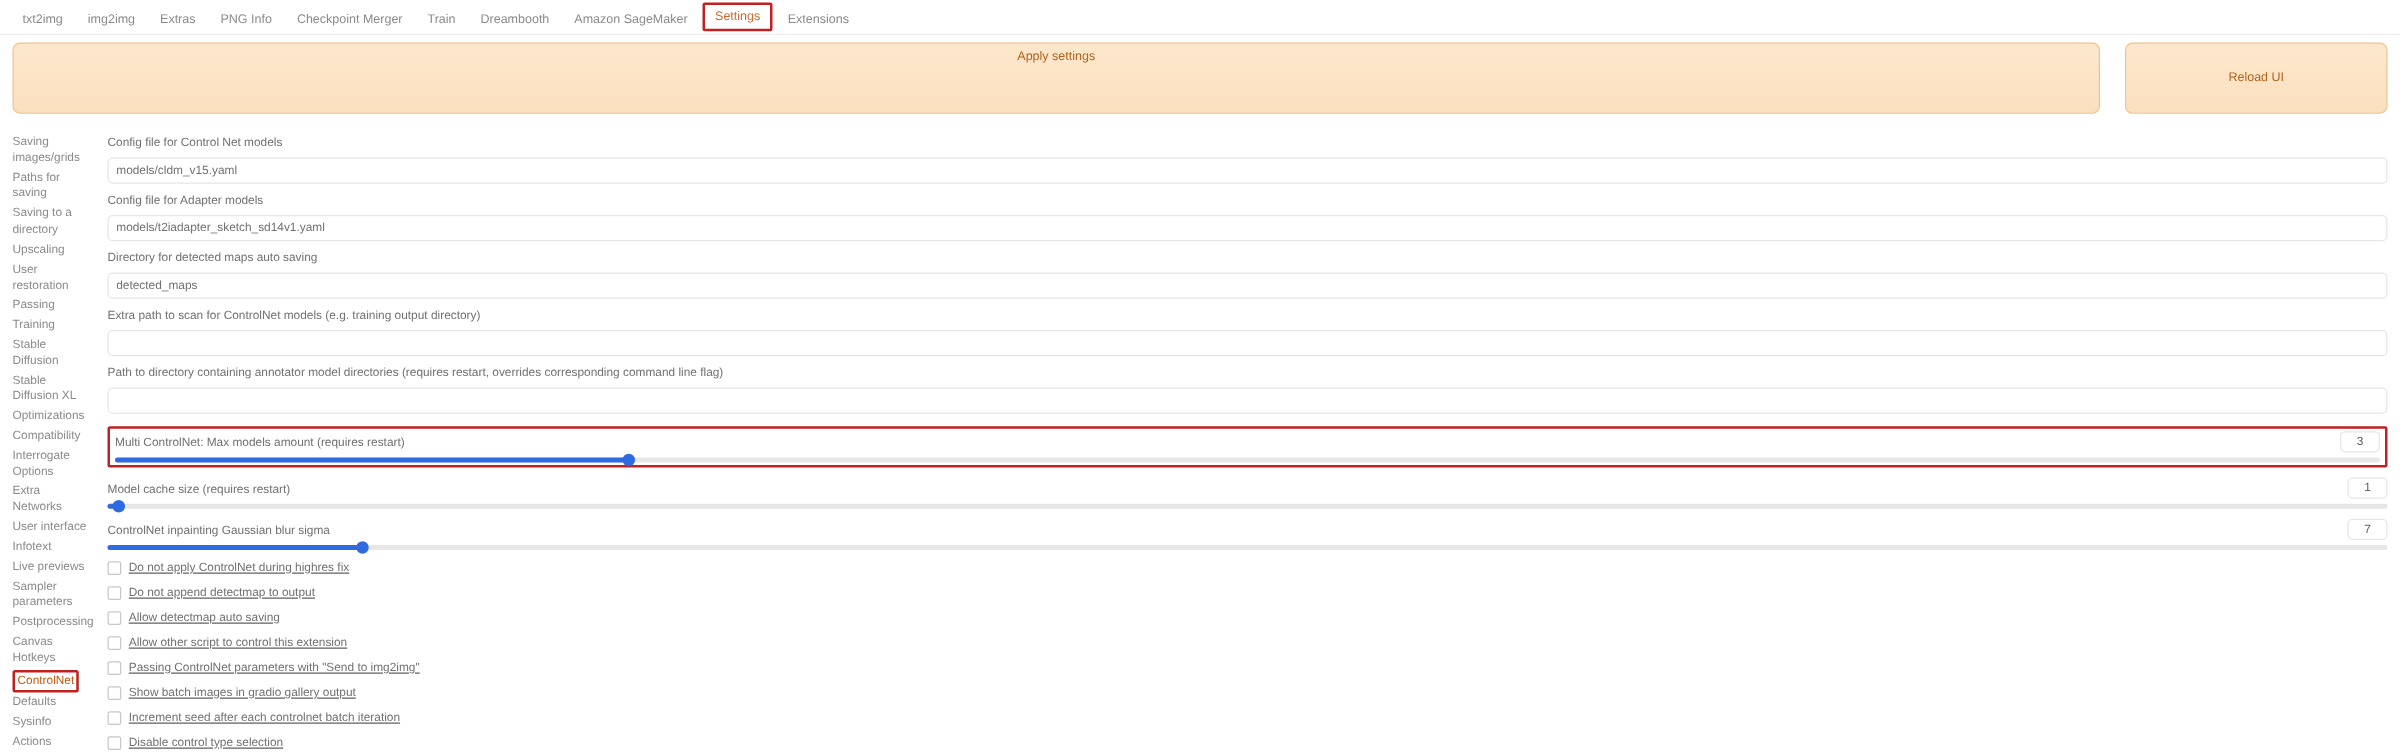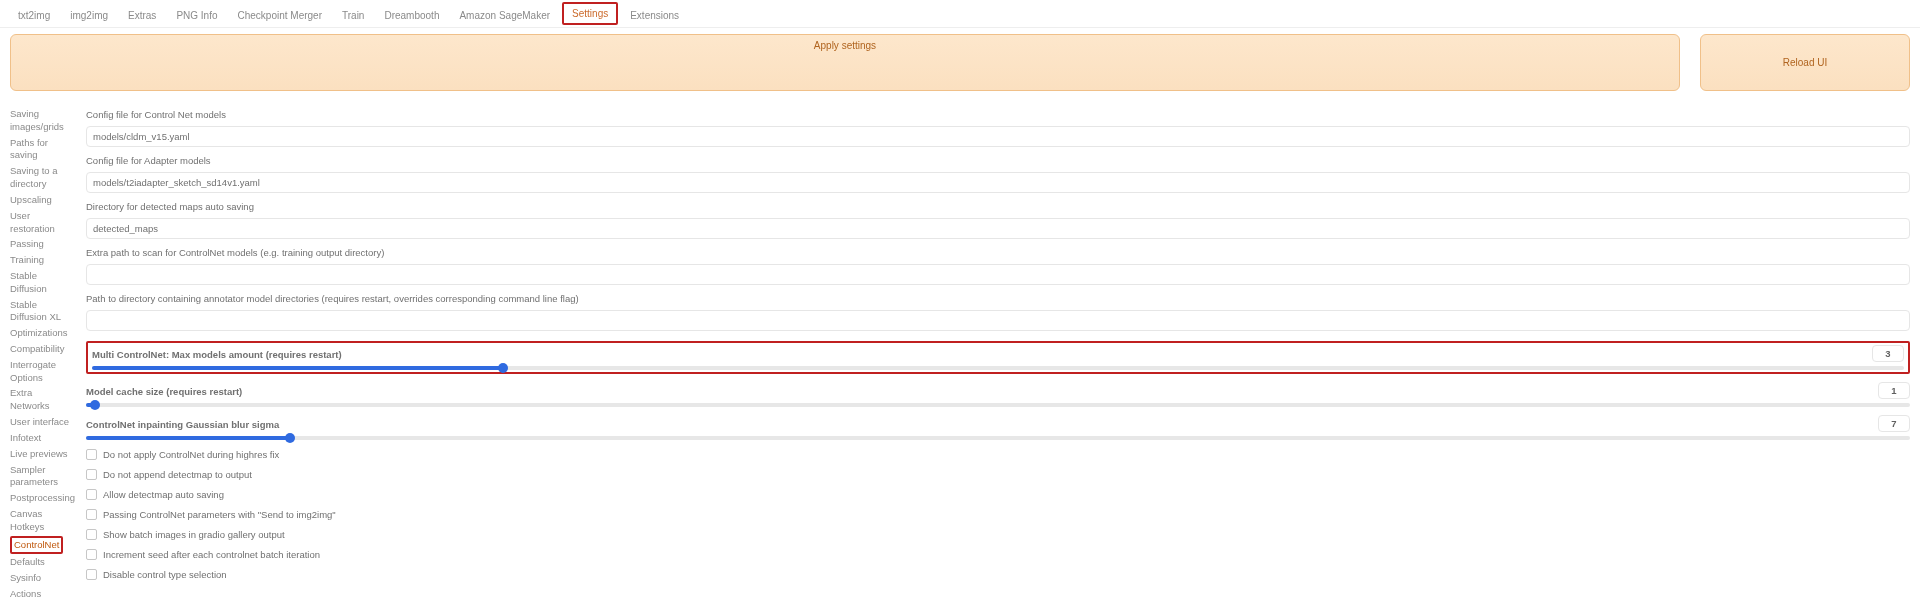--- a/index.html
+++ b/index.html
@@ -11,28 +11,28 @@
 .btn-wide { flex: 1 1 auto; background: linear-gradient(#fde7cc, #fbe0c0); border: 1px solid #f0c089; color: #b0641f; text-align: center; padding: 5px 0; border-radius: 6px; cursor: pointer; font-size: 10px; }
 .btn-reload { flex: 0 0 210px; background: linear-gradient(#fde7cc, #fbe0c0); border: 1px solid #f0c089; color: #b0641f; text-align: center; padding: 22px 0; border-radius: 6px; cursor: pointer; font-size: 10px; }
 .layout { display: flex; padding: 10px 10px 20px 10px; gap: 14px; }
 .sidebar { width: 62px; flex: 0 0 62px; display: flex; flex-direction: column; gap: 1px; }
 .side-item { color: #8a8a8a; font-size: 9.5px; line-height: 1.35; padding: 1px 0; cursor: pointer; }
 .side-item.active { color: #c05a10; border: 2px solid #c02020; border-radius: 2px; padding: 1px 2px; width: fit-content; }
 .side-btn { margin-top: 4px; background: #efefef; color: #555; text-align: left; padding: 3px 5px; border-radius: 4px; cursor: pointer; width: fit-content; font-size: 9.5px; border: 1px solid #e5e5e5; }
 .content { flex: 1 1 auto; display: flex; flex-direction: column; gap: 4px; }
 .label { font-size: 9.5px; color: #707070; margin-top: 2px; }
 .tinput { width: 100%; border: 1px solid #e6e6e6; border-radius: 4px; padding: 4px 6px; font-size: 9.5px; color: #707070; background: #fff; margin-top: 2px; margin-bottom: 2px; }
-.slider-block { margin-top: 4px; font-weight: bold; }
+.slider-block { margin-top: 4px; }
 .slider-block.hl { border: 2px solid #c02020; border-radius: 2px; padding: 2px 4px; }
 .slider-head { display: flex; justify-content: space-between; align-items: center; }
 .slider-val { border: 1px solid #e6e6e6; border-radius: 4px; padding: 2px 8px; font-size: 9.5px; min-width: 32px; text-align: center; color: #606060; background:#fff; }
 .slider-track { position: relative; height: 4px; background: #e7e7e7; border-radius: 2px; margin-top: 4px; }
 .slider-fill { position: absolute; height: 4px; background: #2f6ae0; border-radius: 2px; left: 0; }
 .slider-thumb { position: absolute; width: 10px; height: 10px; background: #2f6ae0; border-radius: 50%; top: -3px; transform: translateX(-50%); }
-.check-row { display: flex; align-items: flex-start; gap: 6px; margin-top: 5px; }
+.check-row { display: flex; align-items: flex-start; gap: 6px; margin-top: 5px; text-decoration: underline; }
 .check-row .cb { width: 11px; height: 11px; border: 1px solid #c7c7c7; border-radius: 2px; background: #fff; cursor: pointer; }
 .check-row .lbl { font-size: 9.5px; color: #707070; }
 </style>
 </head>
 <body>
 
 <div class="topnav">
   <div class="tab">txt2img</div>
   <div class="tab">img2img</div>
   <div class="tab">Extras</div>
@@ -135,20 +135,24 @@
     <div class="check-row">
       <div class="cb"></div>
       <div class="lbl">Do not append detectmap to output</div>
     </div>
     <div class="check-row">
       <div class="cb"></div>
       <div class="lbl">Allow detectmap auto saving</div>
     </div>
     <div class="check-row">
       <div class="cb"></div>
+      <div class="lbl">Allow other script to control this extension</div>
+    </div>
+    <div class="check-row">
+      <div class="cb"></div>
       <div class="lbl">Passing ControlNet parameters with "Send to img2img"</div>
     </div>
     <div class="check-row">
       <div class="cb"></div>
       <div class="lbl">Show batch images in gradio gallery output</div>
     </div>
     <div class="check-row">
       <div class="cb"></div>
       <div class="lbl">Increment seed after each controlnet batch iteration</div>
     </div>

